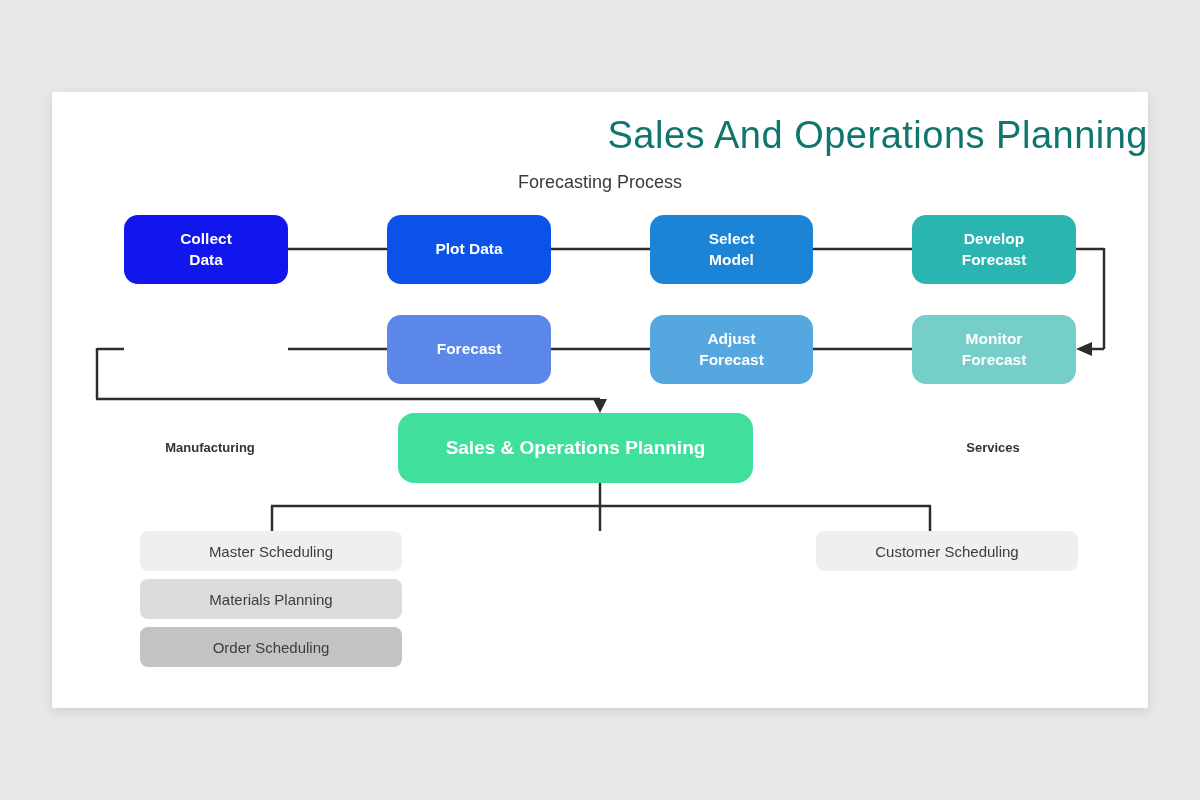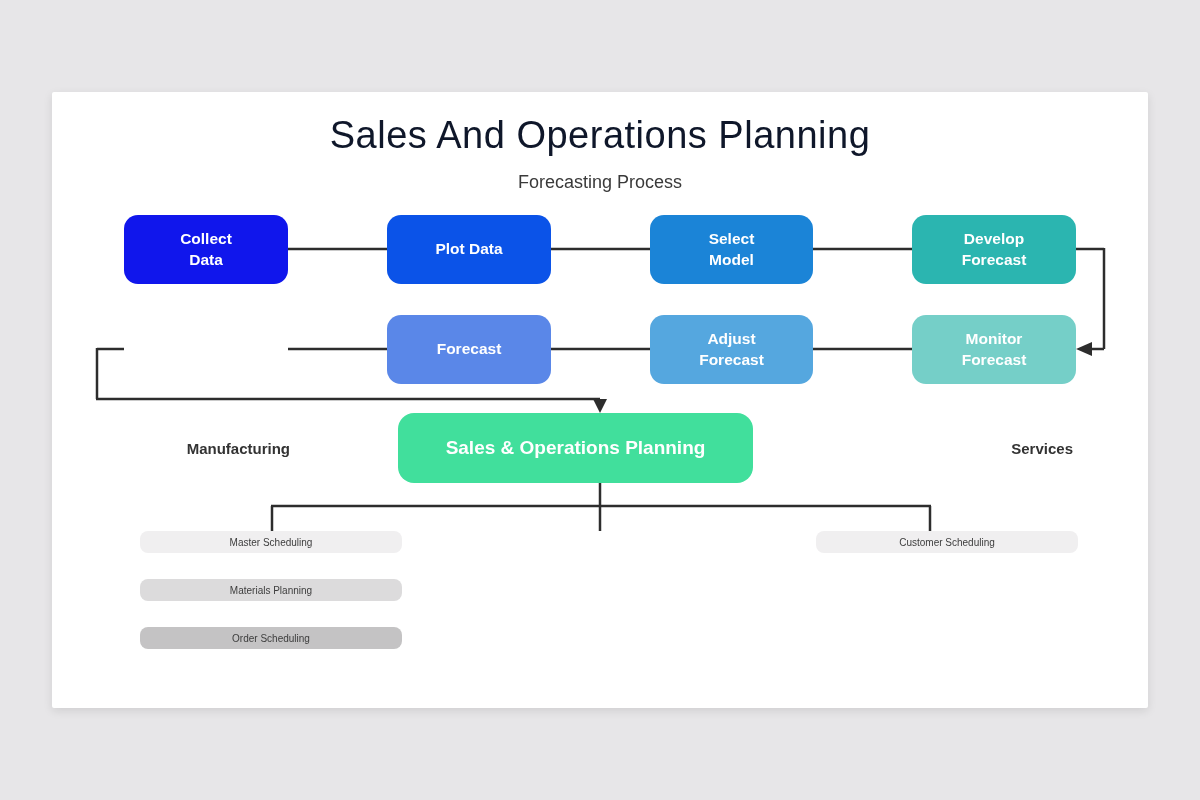--- a/index.html
+++ b/index.html
@@ -9,47 +9,47 @@
     font-family:"Liberation Sans", sans-serif;
     position:relative;overflow:hidden;
   }
   .card{
     position:absolute;left:52px;top:92px;width:1096px;height:616px;
     background:#ffffff;border-radius:2px;
     box-shadow:0 3px 10px rgba(0,0,0,0.10);
   }
   .title{
     position:absolute;left:0;top:22px;width:100%;
-    text-align:center;font-size:38px;font-weight:500;color:#0f172a;
+    text-align:right;font-size:38px;font-weight:500;color:#0f766e;
     letter-spacing:0.5px;
   }
   .subtitle{
     position:absolute;left:0;top:80px;width:100%;
     text-align:center;font-size:18px;color:#3a3a3a;
   }
   .node{
     position:absolute;display:flex;align-items:center;justify-content:center;
     color:#ffffff;font-weight:bold;font-size:15.5px;line-height:1.35;
     text-align:center;white-space:pre-line;border-radius:14px;
   }
   .node.r1{top:123px;height:69px;}
   .node.r2{top:223px;height:69px;}
   .hub{
     position:absolute;left:346px;top:321px;width:355px;height:70px;
     display:flex;align-items:center;justify-content:center;
     color:#ffffff;font-weight:bold;font-size:19px;border-radius:16px;
   }
   .branch-label{
-    position:absolute;width:160px;text-align:right;
-    font-size:15px;font-weight:bold;color:#333333;top:348px;
+    position:absolute;width:160px;text-align:center;
+    font-size:13px;font-weight:bold;color:#333333;top:348px;
   }
   .leaf{
-    position:absolute;height:22px;width:262px;
+    position:absolute;height:40px;width:262px;
     display:flex;align-items:center;justify-content:center;
-    font-size:10px;color:#3d3d3d;border-radius:8px;
+    font-size:15px;color:#3d3d3d;border-radius:8px;
   }
   svg.connectors{position:absolute;left:0;top:0;width:1096px;height:616px;pointer-events:none;}
   svg.connectors line{stroke:#2d2d2d;stroke-width:2.5;}
   svg.connectors polygon{fill:#2d2d2d;}
 </style>
 </head>
 <body>
 
 <div class="card">
 

